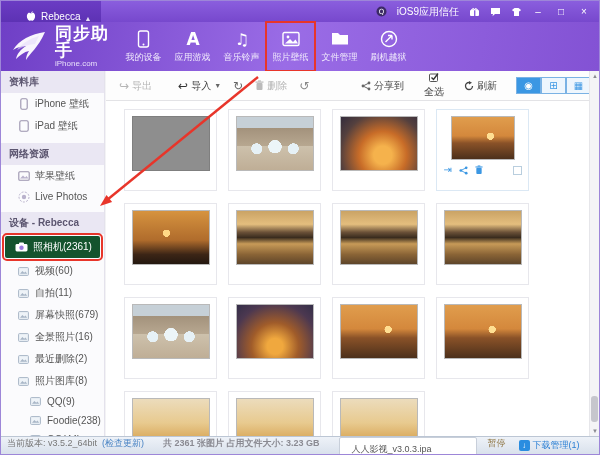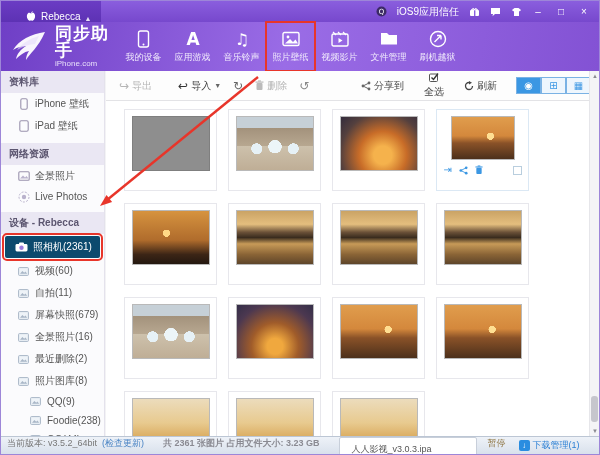--- a/index.html
+++ b/index.html
@@ -32,21 +32,21 @@
   .nav-item .nlabel { font-size:9px; white-space:nowrap; }
   .nav-item.highlighted { outline:2px solid #e8352a; outline-offset:-1px; }
 
   
   .sidebar { position:absolute; left:0; top:70px; width:104px; bottom:18px; background:#fbfbfd;
              border-right:1px solid #e4e2ec; overflow:hidden; font-size:10px; color:#555; }
   .sb-header { background:#eae7f3; color:#5c5670; font-weight:bold; padding:4px 0 4px 8px; margin-top:6px; }
   .sb-header:first-child { margin-top:0; }
   .sb-item { display:flex; align-items:center; gap:5px; padding:4px 0 4px 16px; cursor:pointer; white-space:nowrap; }
   .sb-item.indent { padding-left:28px; }
-  .sb-item.selected { background:#0c4a6e; color:#fff; border-radius:2px; margin:2px 4px;
+  .sb-item.selected { background:#14532d; color:#fff; border-radius:2px; margin:2px 4px;
                       padding:4px 0 4px 10px; outline:2px solid #e8352a; outline-offset:1px; }
   .sb-ico { width:13px; height:11px; display:inline-flex; align-items:center; justify-content:center; flex:0 0 13px; }
   .sb-scroll { position:absolute; left:104px; top:70px; width:10px; bottom:18px;
                background:#f3f3f5; border-right:1px solid #e6e6ea; }
   .sb-scroll .thumbv { position:absolute; left:1px; top:12px; width:7px; height:230px; background:#cbcbd2; border-radius:3px; }
   .scroll-arrow { position:absolute; left:0; width:10px; font-size:6px; color:#8a8a92; text-align:center; }
 
   
   .toolbar { position:absolute; left:105px; top:70px; right:0; height:30px; background:#fdfdfd;
              border-bottom:1px solid #e3e3e6; display:flex; align-items:center; font-size:10px; color:#444; }
@@ -199,30 +199,20 @@
             <svg width="18" height="16" viewBox="0 0 18 16">
               <rect x="1" y="1.5" width="16" height="13" rx="1.5" fill="none" stroke="#fff" stroke-width="1.4"></rect>
               <circle cx="6" cy="6" r="1.4" fill="#fff"></circle>
               <path d="M3 12.5 8 8l3 3 2.5-2.5 2.5 4z" fill="#fff"></path>
             </svg>
           </span>
           <span class="nlabel">照片壁纸</span>
         </div>
         <div class="nav-item">
           <span class="nico">
-            <svg width="18" height="16" viewBox="0 0 18 16">
-              <rect x="1" y="3" width="16" height="12" rx="1.5" fill="none" stroke="#fff" stroke-width="1.4"></rect>
-              <path d="M2 1l3 3M7 1l3 3M12 1l3 3" stroke="#fff" stroke-width="1.2"></path>
-              <path d="M7.5 7l4 2.5-4 2.5z" fill="#fff"></path>
-            </svg>
-          </span>
-          <span class="nlabel">视频影片</span>
-        </div>
-        <div class="nav-item">
-          <span class="nico">
             <svg width="18" height="15" viewBox="0 0 18 15">
               <path d="M1 2h6l2 2h8v9.5H1z" fill="#fff"></path>
             </svg>
           </span>
           <span class="nlabel">文件管理</span>
         </div>
         <div class="nav-item">
           <span class="nico">
             <svg width="18" height="18" viewBox="0 0 18 18">
               <circle cx="9" cy="9" r="7.5" fill="none" stroke="#fff" stroke-width="1.4"></circle>
@@ -253,21 +243,21 @@
         <span>iPad 壁纸</span>
       </div>
       <div class="sb-header">网络资源</div>
       <div class="sb-item">
         <span class="sb-ico">
           <svg width="12" height="10" viewBox="0 0 12 10">
             <rect x="0.8" y="0.8" width="10.4" height="8.4" rx="1" fill="none" stroke="#9a93ad" stroke-width="1.1"></rect>
             <path d="M2 7.5 5 4.5l2 2 1.5-1.5 2 2.5z" fill="#b9b2cc"></path>
           </svg>
         </span>
-        <span>全景照片</span>
+        <span>苹果壁纸</span>
       </div>
       <div class="sb-item">
         <span class="sb-ico">
           <svg width="12" height="12" viewBox="0 0 12 12">
             <circle cx="6" cy="6" r="5" fill="none" stroke="#b9b2cc" stroke-width="1" stroke-dasharray="2 1.4"></circle>
             <circle cx="6" cy="6" r="2.2" fill="#b9b2cc"></circle>
           </svg>
         </span>
         <span>Live Photos</span>
       </div>

